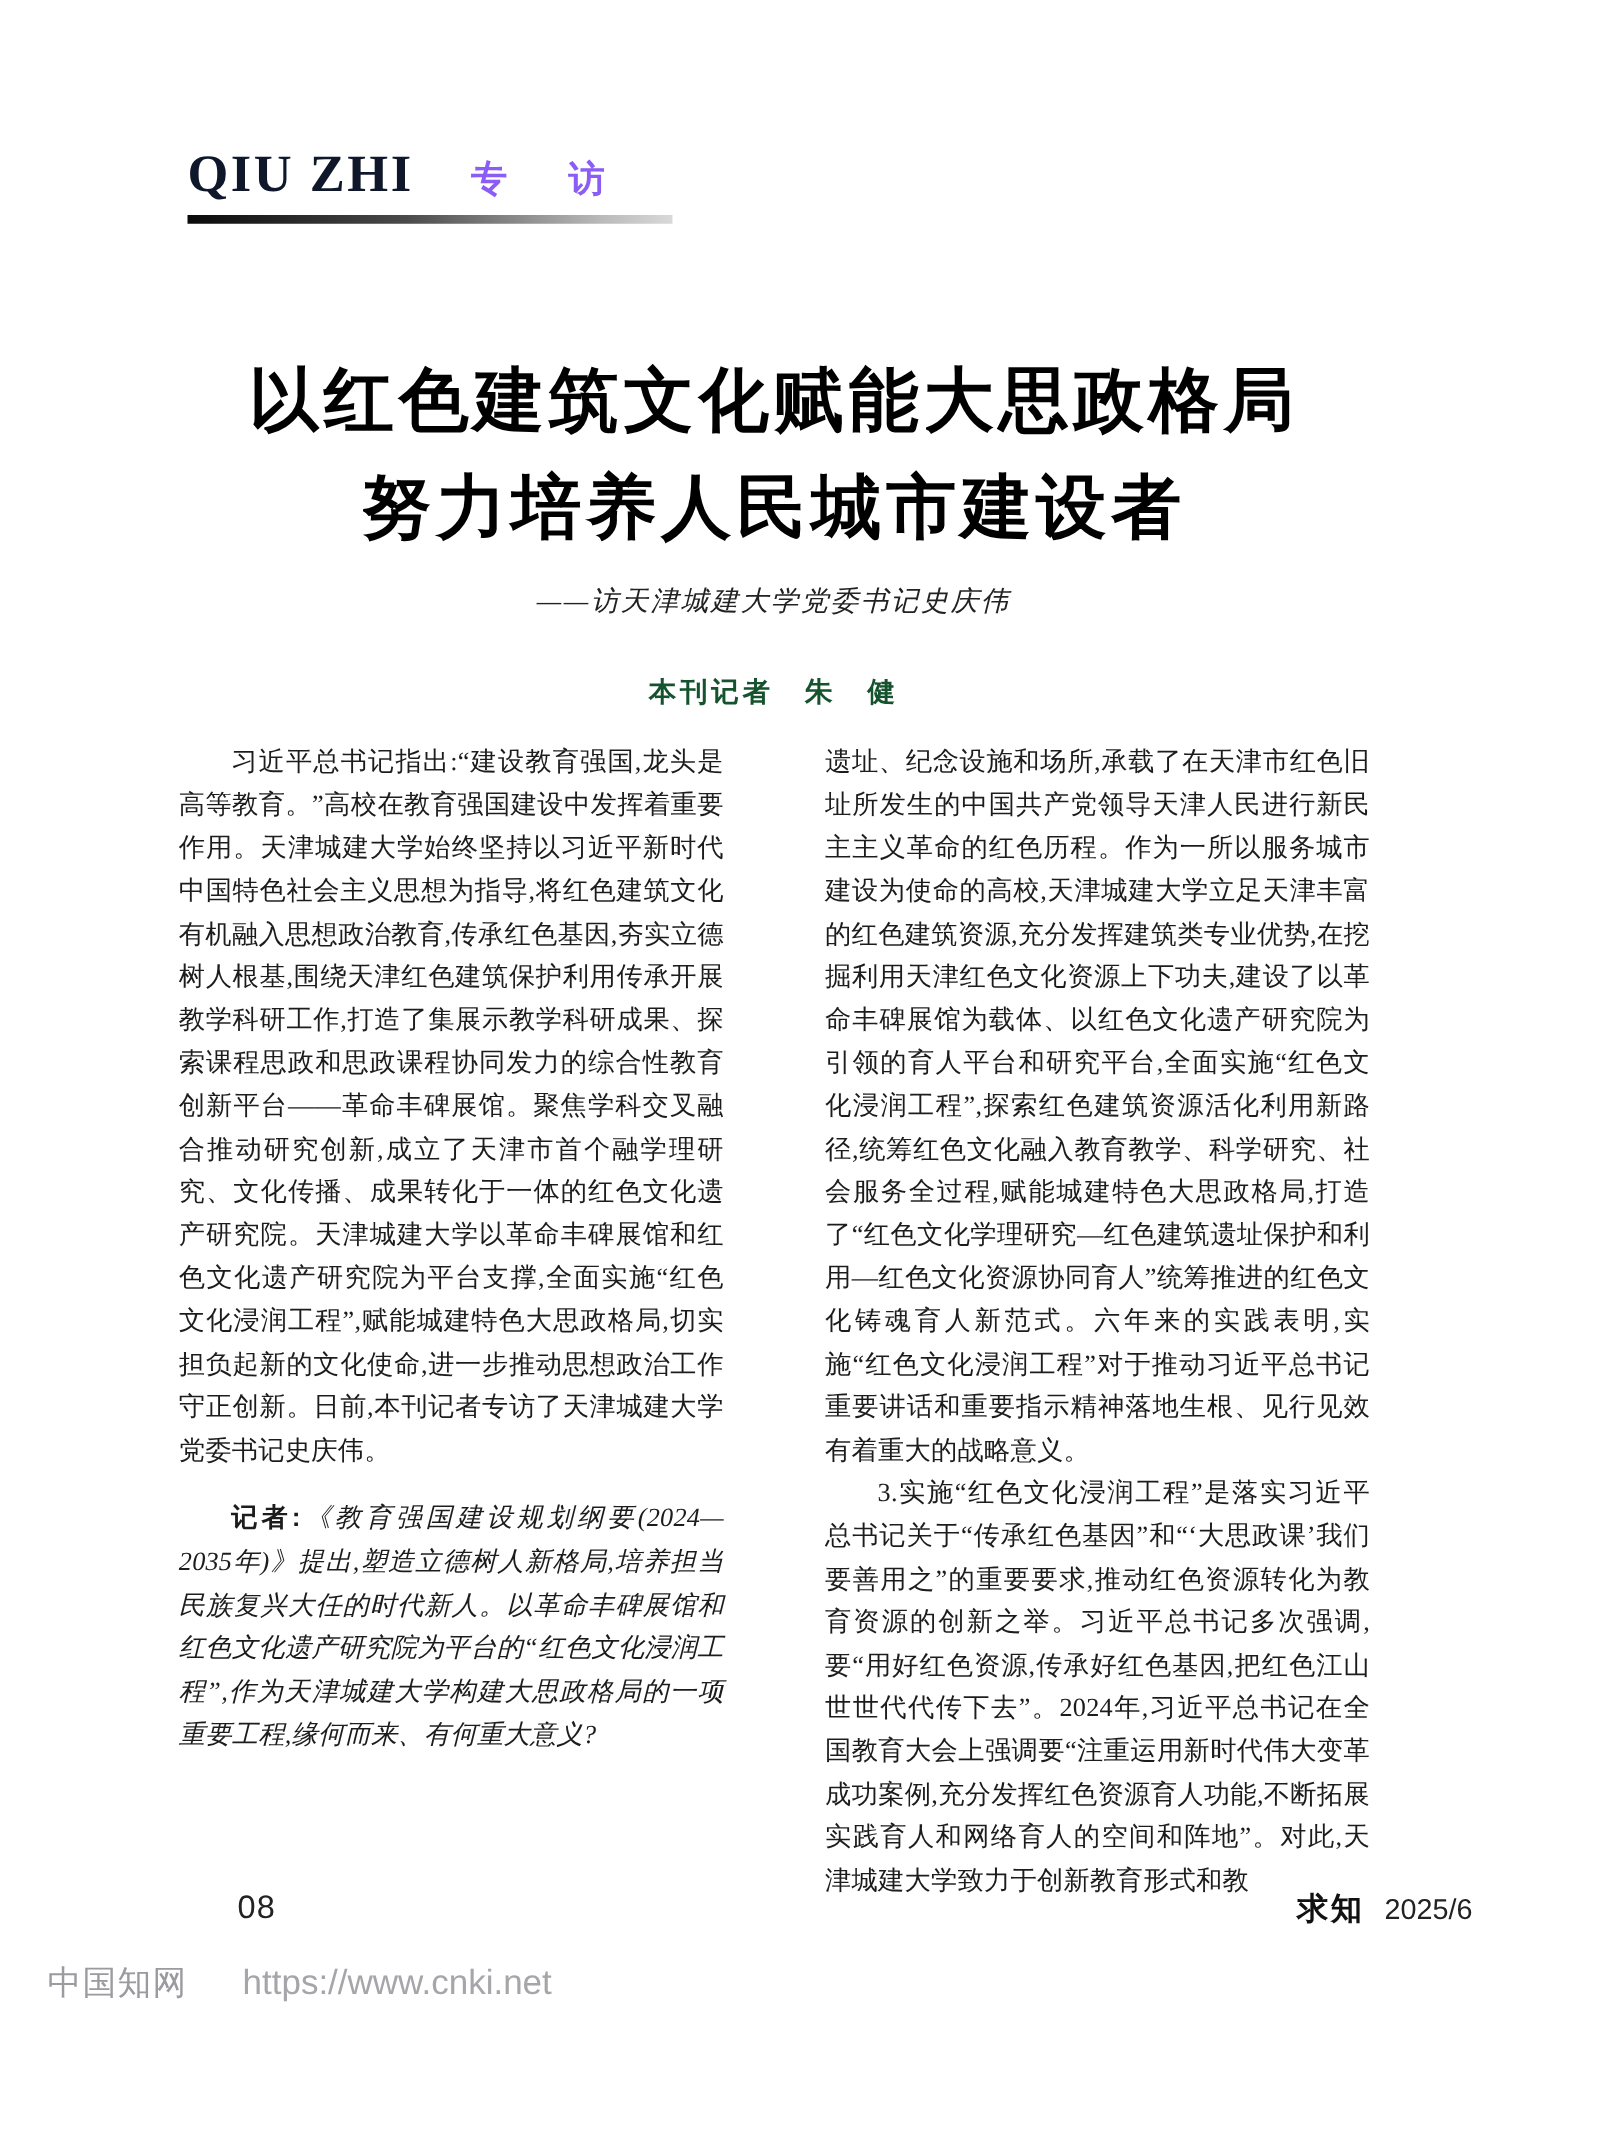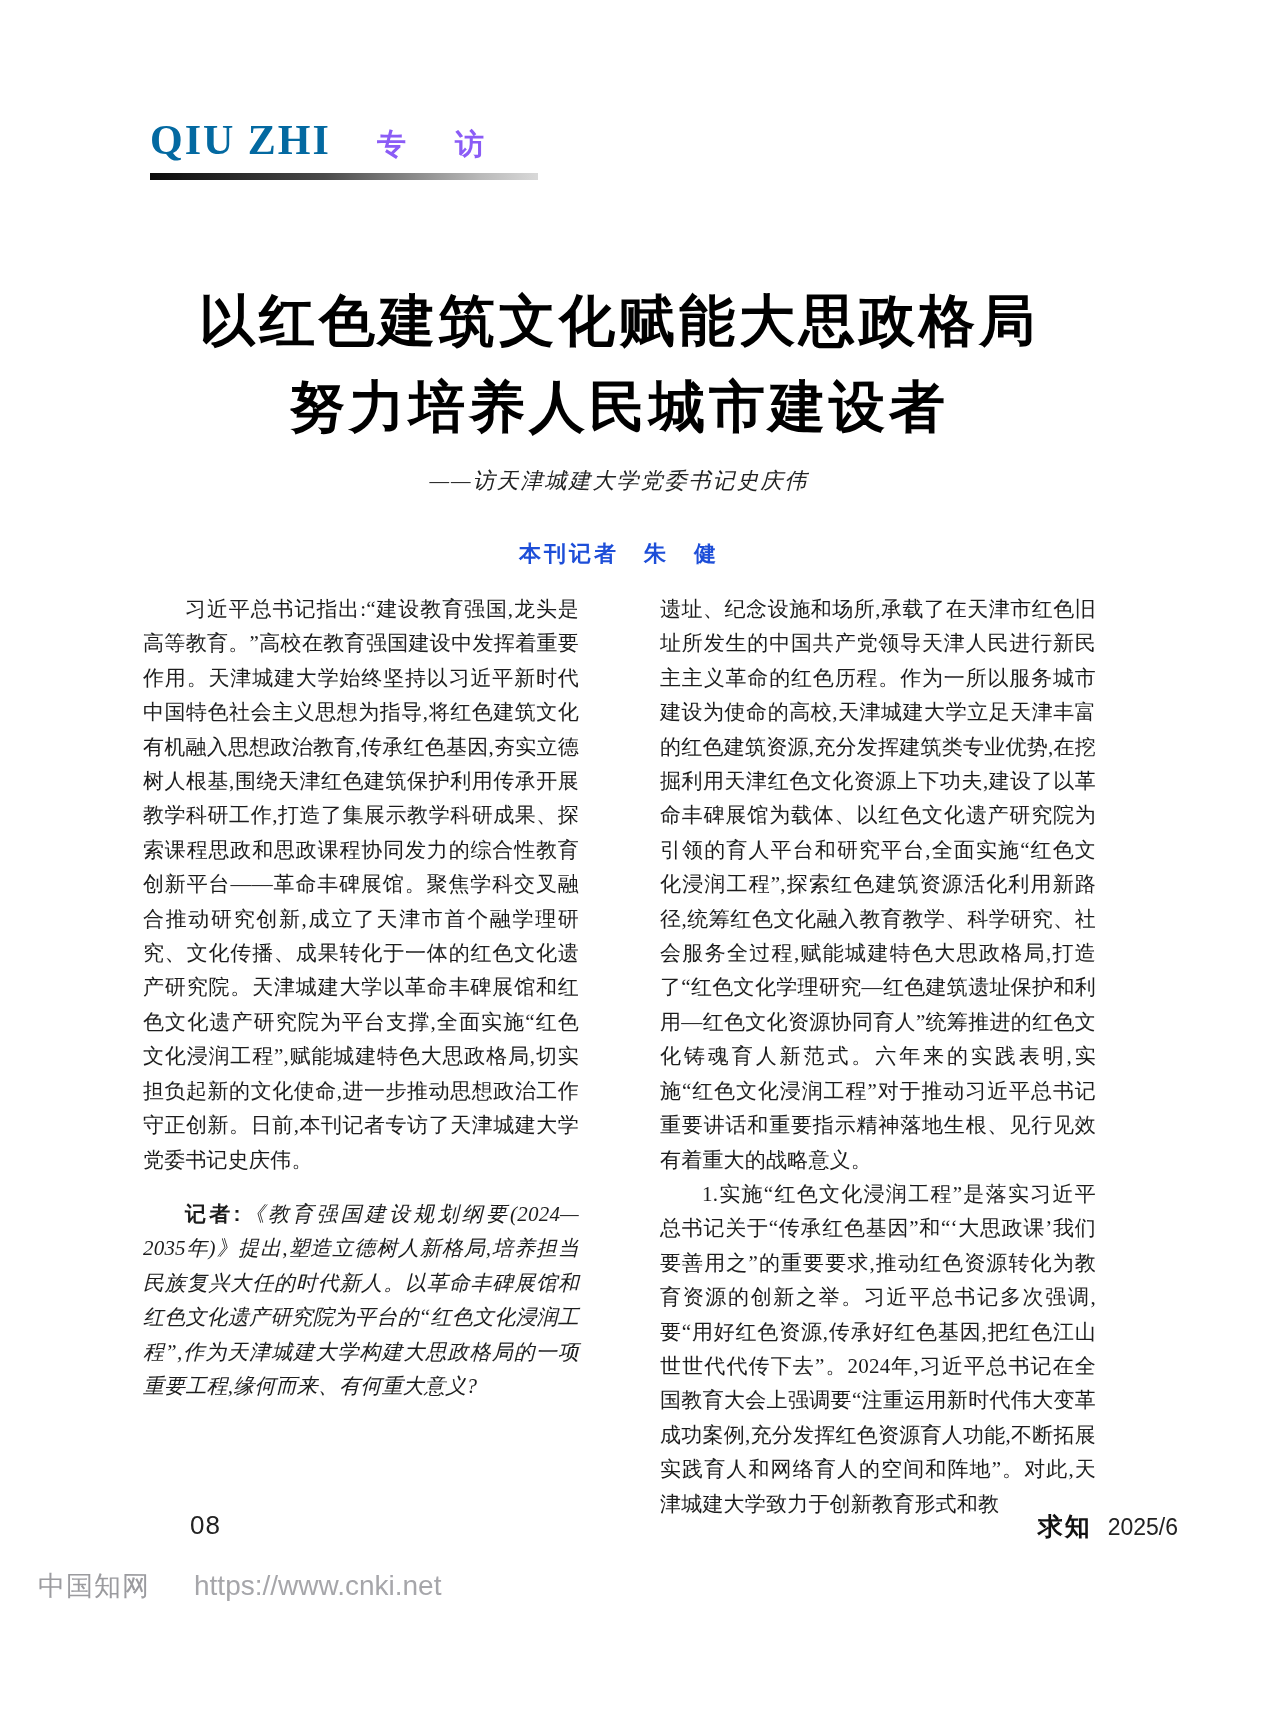--- a/index.html
+++ b/index.html
@@ -10,21 +10,21 @@
     font-family:"Liberation Serif","DejaVu Serif",serif;
     color:#1c1c1c;
     overflow:hidden;
   }
 
   
   .masthead { position:absolute; left:150px; top:116px; }
   .masthead-row { display:flex; align-items:baseline; }
   .logo {
     font-family:"Liberation Serif",serif;
-    font-size:42px; font-weight:600; letter-spacing:2px; color:#0369a1;
+    font-size:42px; font-weight:600; letter-spacing:2px; color:#0f172a;
   }
   .section-label {
     font-family:"Liberation Sans",sans-serif;
     font-weight:bold; font-size:29px; color:#8b5cf6;
     margin-left:46px; letter-spacing:10px;
   }
   .rule {
     width:388px; height:7px; margin-top:8px;
     background:linear-gradient(to right,#0a0a0a 0%,#4a4a4a 45%,#b9b9b9 85%,#d9d9d9 100%);
   }
@@ -36,21 +36,21 @@
     font-size:56px; line-height:86px; letter-spacing:4px;
   }
   .subtitle {
     position:absolute; left:143px; top:466px; width:952px;
     text-align:center; font-size:22px; letter-spacing:2px; color:#222;
     font-style:italic;
   }
   .byline {
     position:absolute; left:143px; top:539px; width:952px;
     text-align:center; font-family:"Liberation Sans",sans-serif;
-    font-weight:bold; font-size:22px; letter-spacing:3px; color:#1d4ed8;
+    font-weight:bold; font-size:22px; letter-spacing:3px; color:#14532d;
   }
 
   
   .columns {
     position:absolute; left:143px; top:592px; width:953px;
     display:flex; justify-content:space-between;
   }
   .col { width:436px; font-size:21px; line-height:34.4px; color:#1c1c1c; }
   .para { text-align:justify; text-justify:inter-ideograph; letter-spacing:0.2px; }
   .para.indent { text-indent:2em; }
@@ -102,21 +102,21 @@
 <div class="subtitle">——访天津城建大学党委书记史庆伟</div>
 <div class="byline">本刊记者　朱　健</div>
 
 <div class="columns">
   <div class="col" id="left-col">
       <p class="para indent">习近平总书记指出:“建设教育强国,龙头是高等教育。”高校在教育强国建设中发挥着重要作用。天津城建大学始终坚持以习近平新时代中国特色社会主义思想为指导,将红色建筑文化有机融入思想政治教育,传承红色基因,夯实立德树人根基,围绕天津红色建筑保护利用传承开展教学科研工作,打造了集展示教学科研成果、探索课程思政和思政课程协同发力的综合性教育创新平台——革命丰碑展馆。聚焦学科交叉融合推动研究创新,成立了天津市首个融学理研究、文化传播、成果转化于一体的红色文化遗产研究院。天津城建大学以革命丰碑展馆和红色文化遗产研究院为平台支撑,全面实施“红色文化浸润工程”,赋能城建特色大思政格局,切实担负起新的文化使命,进一步推动思想政治工作守正创新。日前,本刊记者专访了天津城建大学党委书记史庆伟。</p>
       <p class="para indent kai gap-before"><span class="lead">记者:</span>《教育强国建设规划纲要(2024—2035年)》提出,塑造立德树人新格局,培养担当民族复兴大任的时代新人。以革命丰碑展馆和红色文化遗产研究院为平台的“红色文化浸润工程”,作为天津城建大学构建大思政格局的一项重要工程,缘何而来、有何重大意义?</p>
     </div>
   <div class="col" id="right-col">
       <p class="para">遗址、纪念设施和场所,承载了在天津市红色旧址所发生的中国共产党领导天津人民进行新民主主义革命的红色历程。作为一所以服务城市建设为使命的高校,天津城建大学立足天津丰富的红色建筑资源,充分发挥建筑类专业优势,在挖掘利用天津红色文化资源上下功夫,建设了以革命丰碑展馆为载体、以红色文化遗产研究院为引领的育人平台和研究平台,全面实施“红色文化浸润工程”,探索红色建筑资源活化利用新路径,统筹红色文化融入教育教学、科学研究、社会服务全过程,赋能城建特色大思政格局,打造了“红色文化学理研究—红色建筑遗址保护和利用—红色文化资源协同育人”统筹推进的红色文化铸魂育人新范式。六年来的实践表明,实施“红色文化浸润工程”对于推动习近平总书记重要讲话和重要指示精神落地生根、见行见效有着重大的战略意义。</p>
-      <p class="para indent">1.实施“红色文化浸润工程”是落实习近平总书记关于“传承红色基因”和“‘大思政课’我们要善用之”的重要要求,推动红色资源转化为教育资源的创新之举。习近平总书记多次强调,要“用好红色资源,传承好红色基因,把红色江山世世代代传下去”。2024年,习近平总书记在全国教育大会上强调要“注重运用新时代伟大变革成功案例,充分发挥红色资源育人功能,不断拓展实践育人和网络育人的空间和阵地”。对此,天津城建大学致力于创新教育形式和教</p>
+      <p class="para indent">3.实施“红色文化浸润工程”是落实习近平总书记关于“传承红色基因”和“‘大思政课’我们要善用之”的重要要求,推动红色资源转化为教育资源的创新之举。习近平总书记多次强调,要“用好红色资源,传承好红色基因,把红色江山世世代代传下去”。2024年,习近平总书记在全国教育大会上强调要“注重运用新时代伟大变革成功案例,充分发挥红色资源育人功能,不断拓展实践育人和网络育人的空间和阵地”。对此,天津城建大学致力于创新教育形式和教</p>
     </div>
 </div>
 
 <div class="footer">
   <span class="page-number">08</span>
   <span class="journal-ref">
     <span class="journal-name">求知</span>
     <span class="journal-issue">2025/6</span>
   </span>
 </div>

